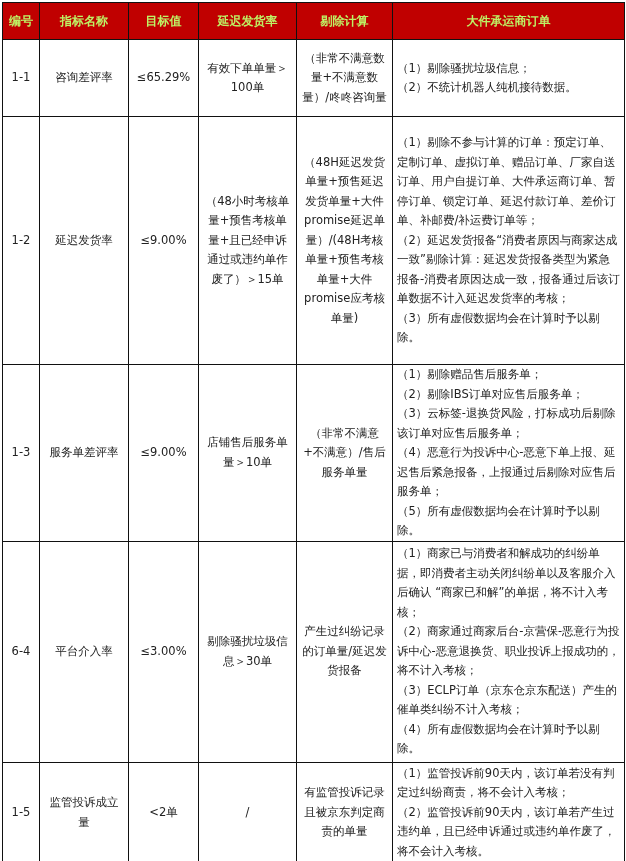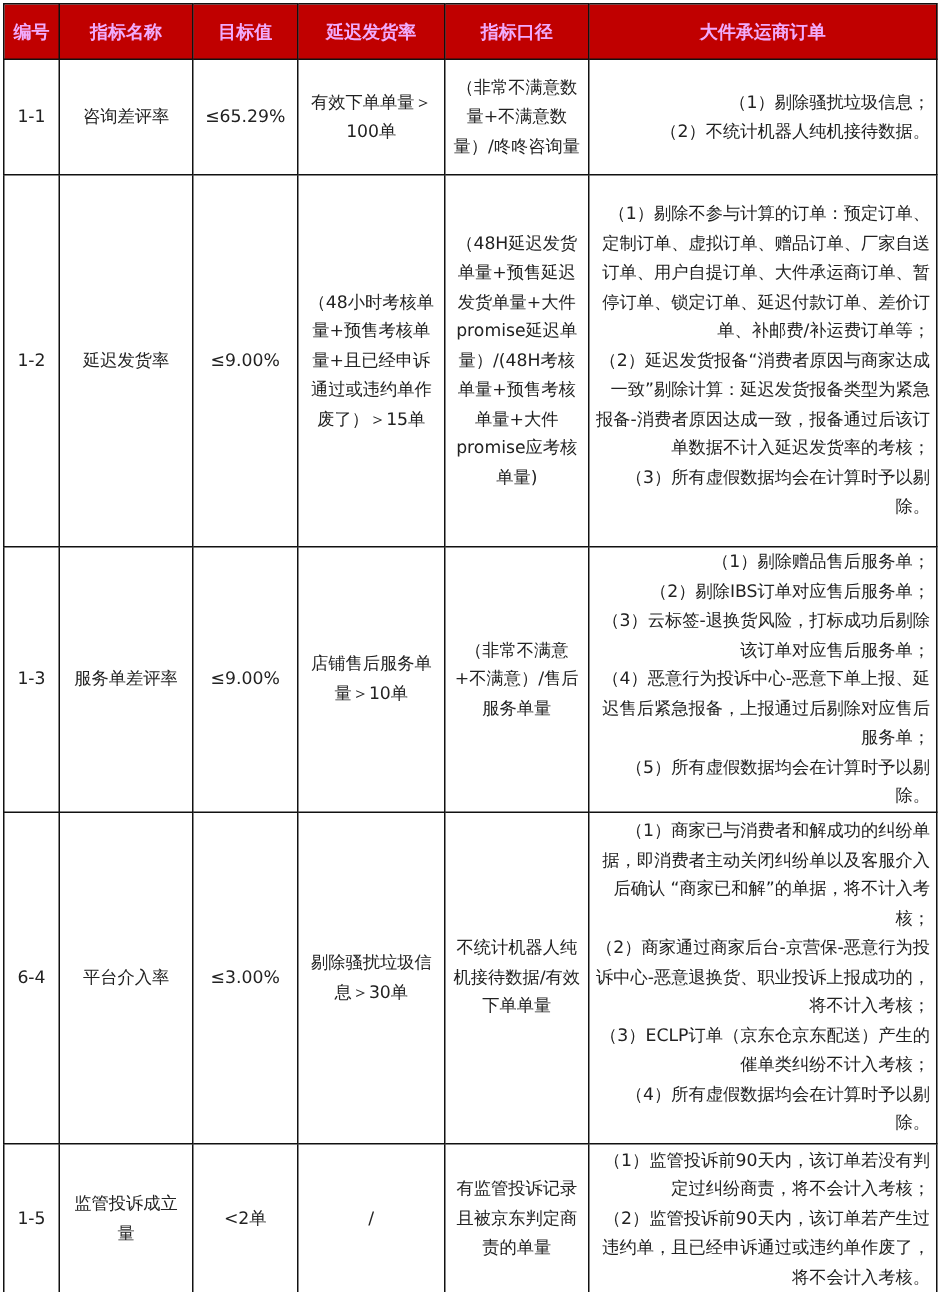--- a/index.html
+++ b/index.html
@@ -13,31 +13,31 @@
     font-size: 11.5px;
     color: #222;
   }
   table.kpi th, table.kpi td {
     border: 1.5px solid #111;
     padding: 0 4px;
     vertical-align: middle;
   }
   table.kpi th {
     background: #c00000;
-    color: #f0abfc;
+    color: #bef264;
     font-weight: bold;
     font-size: 12px;
     text-align: center;
     line-height: 17px;
     height: 36px;
     padding: 0 2px;
   }
   table.kpi td { line-height: 19.5px; }
   td.c { text-align: center; }
-  td.scope { text-align: right; padding-left: 5px; padding-right: 4px; }
+  td.scope { text-align: left; padding-left: 5px; padding-right: 4px; }
   .scope-line { display: block; }
   col.c-id { width: 37px; }
   col.c-name { width: 89px; }
   col.c-target { width: 70px; }
   col.c-threshold { width: 98px; }
   col.c-formula { width: 96px; }
   col.c-scope { width: 232px; }
   tr.r1 { height: 77px; }
   tr.r2 { height: 248px; }
   tr.r3 { height: 171px; }
@@ -55,21 +55,21 @@
       <col class="c-threshold">
       <col class="c-formula">
       <col class="c-scope">
   </colgroup>
   <thead>
     <tr>
       <th>编号</th>
       <th>指标名称</th>
       <th>目标值</th>
       <th>延迟发货率</th>
-      <th>指标口径</th>
+      <th>剔除计算</th>
       <th>大件承运商订单</th>
     </tr>
   </thead>
   <tbody>
     <tr class="r1">
       <td class="c">1-1</td>
       <td class="c">咨询差评率</td>
       <td class="c">≤65.29%</td>
       <td class="c">有效下单单量＞100单</td>
       <td class="c">（非常不满意数量+不满意数量）/咚咚咨询量</td>
@@ -102,21 +102,21 @@
         <span class="scope-line">（3）云标签-退换货风险，打标成功后剔除该订单对应售后服务单；</span>
         <span class="scope-line">（4）恶意行为投诉中心-恶意下单上报、延迟售后紧急报备，上报通过后剔除对应售后服务单；</span>
         <span class="scope-line">（5）所有虚假数据均会在计算时予以剔除。</span>
       </td>
     </tr>
     <tr class="r4">
       <td class="c">6-4</td>
       <td class="c">平台介入率</td>
       <td class="c">≤3.00%</td>
       <td class="c">剔除骚扰垃圾信息＞30单</td>
-      <td class="c">不统计机器人纯机接待数据/有效下单单量</td>
+      <td class="c">产生过纠纷记录的订单量/延迟发货报备</td>
       <td class="scope">
         <span class="scope-line">（1）商家已与消费者和解成功的纠纷单据，即消费者主动关闭纠纷单以及客服介入后确认 “商家已和解”的单据，将不计入考核；</span>
         <span class="scope-line">（2）商家通过商家后台-京营保-恶意行为投诉中心-恶意退换货、职业投诉上报成功的，将不计入考核；</span>
         <span class="scope-line">（3）ECLP订单（京东仓京东配送）产生的催单类纠纷不计入考核；</span>
         <span class="scope-line">（4）所有虚假数据均会在计算时予以剔除。</span>
       </td>
     </tr>
     <tr class="r5">
       <td class="c">1-5</td>
       <td class="c">监管投诉成立量</td>

